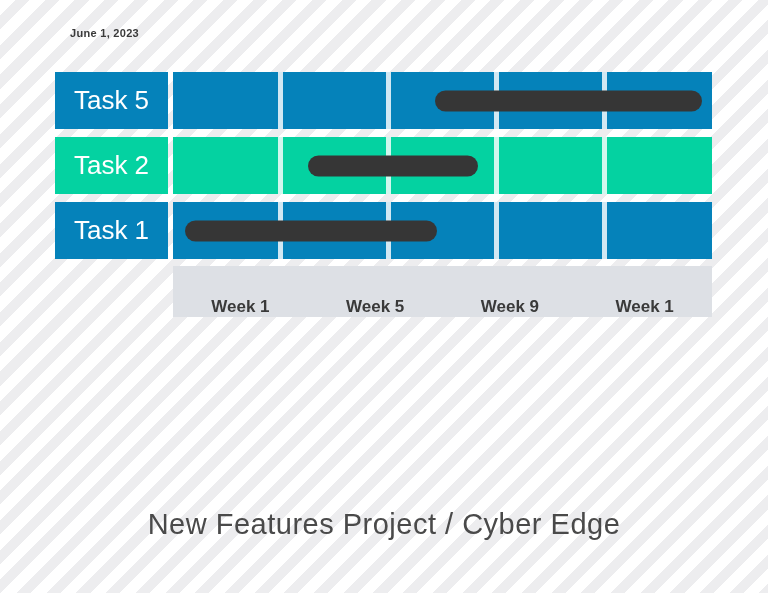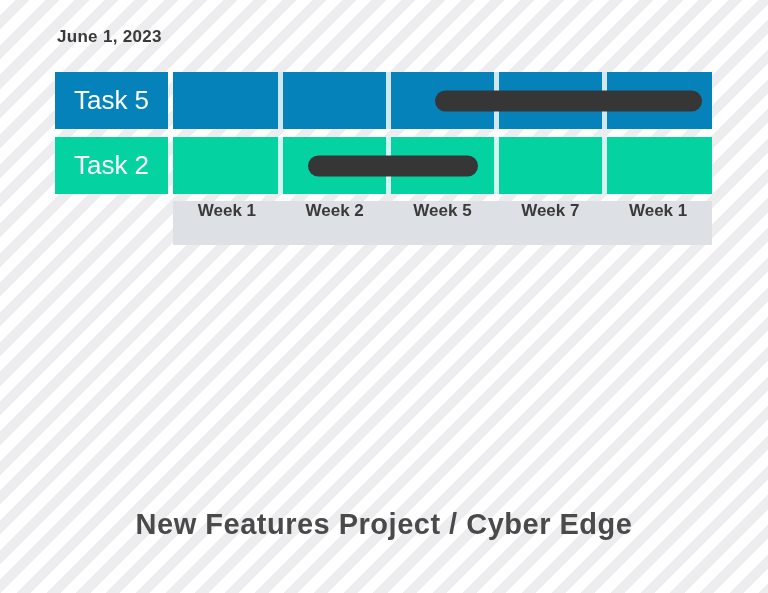--- a/index.html
+++ b/index.html
@@ -13,23 +13,23 @@
     width: 768px;
     height: 593px;
     background: repeating-linear-gradient(
       135deg,
       #ffffff 0px, #ffffff 11px,
       #ededef 11px, #ededef 21px
     );
   }
   .date {
     position: absolute;
-    left: 57px;
+    left: 70px;
     top: 27px;
-    font-size: 17px;
+    font-size: 11px;
     font-weight: 700;
     letter-spacing: 0.3px;
     color: #3a3a3a;
   }
   .chart {
     position: absolute;
     left: 55px;
     top: 72px;
     width: 657px;
   }
@@ -63,40 +63,40 @@
   .bar {
     position: absolute;
     top: 50%;
     transform: translateY(-50%);
     height: 21px;
     border-radius: 11px;
   }
   .week-axis {
     margin-left: 118px;
     margin-top: -1px;
-    height: 44px;
+    height: 51px;
     background: #dde0e5;
     display: flex;
-    align-items: flex-start;
+    align-items: flex-end;
   }
   .week {
     flex: 1;
     text-align: center;
     font-size: 17px;
     font-weight: 700;
     color: #3a3a3a;
   }
   .title {
     position: absolute;
     top: 508px;
     left: 0;
     width: 100%;
     text-align: center;
     font-size: 29px;
-    font-weight: 700;
+    font-weight: 400;
     color: #4a4a4a;
     letter-spacing: 0.5px;
   }
 </style>
 </head>
 <body>
 
 <div class="page">
   <div class="date">June 1, 2023</div>
 
@@ -115,24 +115,33 @@
         <div class="row">
           <div class="label" style="background: rgb(4, 210, 161);">Task 2</div>
           <div class="track" style="background: rgb(4, 210, 161);">
             <div class="divider" style="left: calc(20% - 2.5px);"></div>
             <div class="divider" style="left: calc(40% - 2.5px);"></div>
             <div class="divider" style="left: calc(60% - 2.5px);"></div>
             <div class="divider" style="left: calc(80% - 2.5px);"></div>
             <div class="bar" style="left: 25%; width: 31.6%; background: rgb(54, 54, 54);"></div>
           </div>
         </div>
+        <div class="row">
+          <div class="label" style="background: rgb(5, 130, 186);">Task 1</div>
+          <div class="track" style="background: rgb(5, 130, 186);">
+            <div class="divider" style="left: calc(20% - 2.5px);"></div>
+            <div class="divider" style="left: calc(40% - 2.5px);"></div>
+            <div class="divider" style="left: calc(60% - 2.5px);"></div>
+            <div class="divider" style="left: calc(80% - 2.5px);"></div>
+            <div class="bar" style="left: 2.2%; width: 46.8%; background: rgb(54, 54, 54);"></div>
+          </div>
+        </div>
       </div>
     <div class="week-axis">
         <div class="week">Week 1</div>
-        <div class="week">Week 2</div>
         <div class="week">Week 5</div>
-        <div class="week">Week 7</div>
+        <div class="week">Week 9</div>
         <div class="week">Week 1</div>
       </div>
   </div>
 
   <div class="title">New Features Project / Cyber Edge</div>
 </div>
 
 </body></html>

